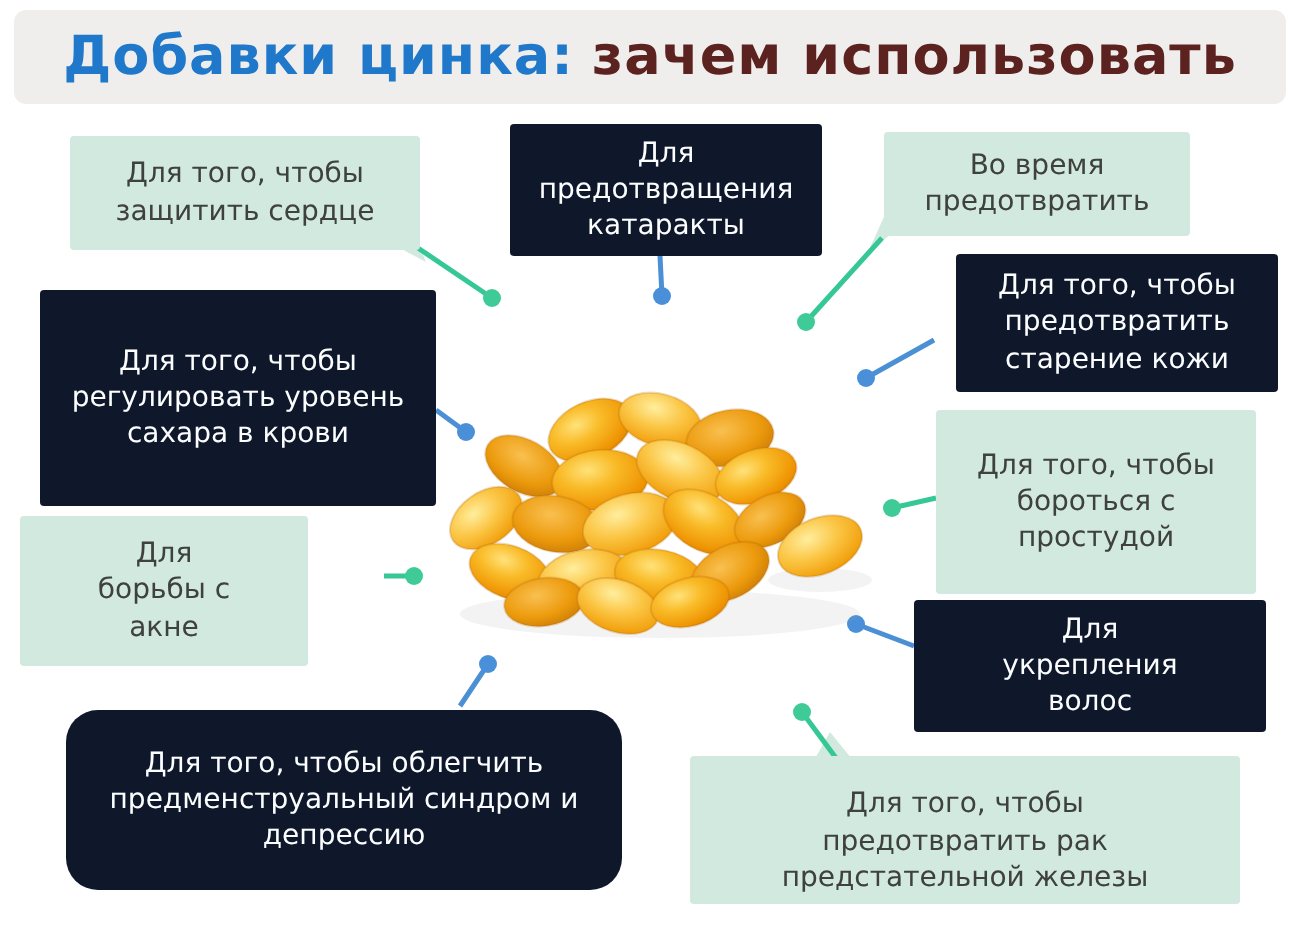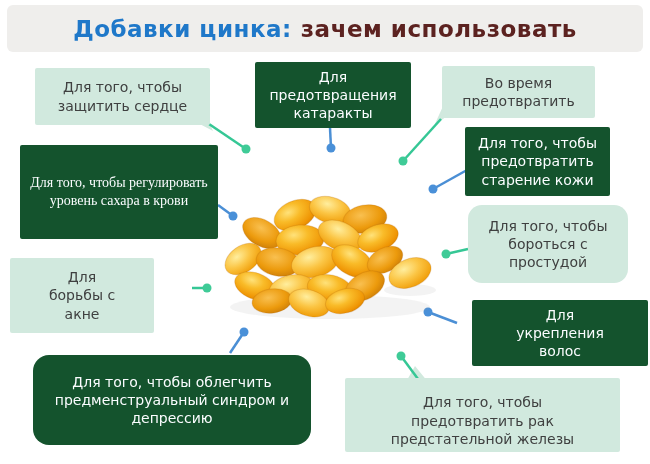--- a/index.html
+++ b/index.html
@@ -9,34 +9,34 @@
     background:#ffffff;
     overflow:hidden;
     font-family:"DejaVu Sans", "Liberation Sans", sans-serif;
   }
   #header-band{
     position:absolute;left:7px;top:5px;width:636px;height:47px;
     background:#efeeec;border-radius:6px;
     display:flex;align-items:center;justify-content:center;
   }
   #page-title{
-    font-size:23px;font-weight:bold;letter-spacing:0.5px;white-space:nowrap;
+    font-size:27px;font-weight:bold;letter-spacing:0.5px;white-space:nowrap;
   }
   .title-blue{color:#1f78c9;}
   .title-maroon{color:#5c2220;margin-left:9px;}
   #diagram-svg{position:absolute;left:0;top:0;z-index:1;}
   .benefit{
     position:absolute;z-index:2;
     display:flex;align-items:center;justify-content:center;
     text-align:center;
     font-size:14px;line-height:1.3;
     box-sizing:border-box;
     border-radius:2px;
   }
-  .benefit.blue{background:#14532d;color:#fbfdff;justify-content:center;}
+  .benefit.blue{background:#0f172a;color:#fbfdff;justify-content:center;}
   .benefit.mint{background:#d1e9de;color:#3f4040;}
   .ln-blue{stroke:#4b8fd5;stroke-width:2.5;}
   .ln-teal{stroke:#35c795;stroke-width:2.5;}
   .dot-blue{fill:#4a90d8;}
   .dot-teal{fill:#3fcb97;}
   .tail-mint{fill:#d1e9de;}
 </style>
 </head>
 <body>
 
@@ -138,37 +138,37 @@
   </div>
 
   <div class="benefit blue" style="left:255px;top:62px;width:156px;height:66px;padding:4px 8px;">
     <span>Для предотвращения катаракты</span>
   </div>
 
   <div class="benefit mint" style="left:442px;top:66px;width:153px;height:52px;padding:4px 14px;">
     <span>Во время предотвратить</span>
   </div>
 
-  <div class="benefit blue" style="left:465px;top:127px;width:145px;height:69px;padding:4px 10px;">
+  <div class="benefit blue" style="left:478px;top:127px;width:161px;height:69px;padding:4px 10px;">
     <span>Для того, чтобы предотвратить старение кожи</span>
   </div>
 
-  <div class="benefit blue" style="left:20px;top:145px;width:198px;height:94px;padding:4px 0;font-family:Liberation Serif, serif;">
+  <div class="benefit blue" style="left:20px;top:145px;width:198px;height:108px;padding:4px 0;">
     <span>Для того, чтобы регулировать уровень сахара в крови</span>
   </div>
 
-  <div class="benefit mint" style="left:468px;top:205px;width:160px;height:78px;padding:4px 14px;border-radius:14px;">
+  <div class="benefit mint" style="left:468px;top:205px;width:160px;height:92px;padding:4px 14px;">
     <span>Для того, чтобы бороться с простудой</span>
   </div>
 
   <div class="benefit mint" style="left:10px;top:258px;width:144px;height:75px;padding:4px 35px;">
     <span>Для борьбы с акне</span>
   </div>
 
-  <div class="benefit blue" style="left:457px;top:300px;width:176px;height:66px;padding:4px 41px;margin-left:15px;">
+  <div class="benefit blue" style="left:457px;top:300px;width:176px;height:66px;padding:4px 41px;">
     <span>Для укрепления волос</span>
   </div>
 
   <div class="benefit blue" style="left:33px;top:355px;width:278px;height:90px;padding:4px 20px;border-radius:16px;">
     <span>Для того, чтобы облегчить предменструальный синдром и депрессию</span>
   </div>
 
   <div class="benefit mint" style="left:345px;top:378px;width:275px;height:74px;padding:4px 25px;align-items:flex-end;">
     <span>Для того, чтобы предотвратить рак предстательной железы</span>
   </div>

